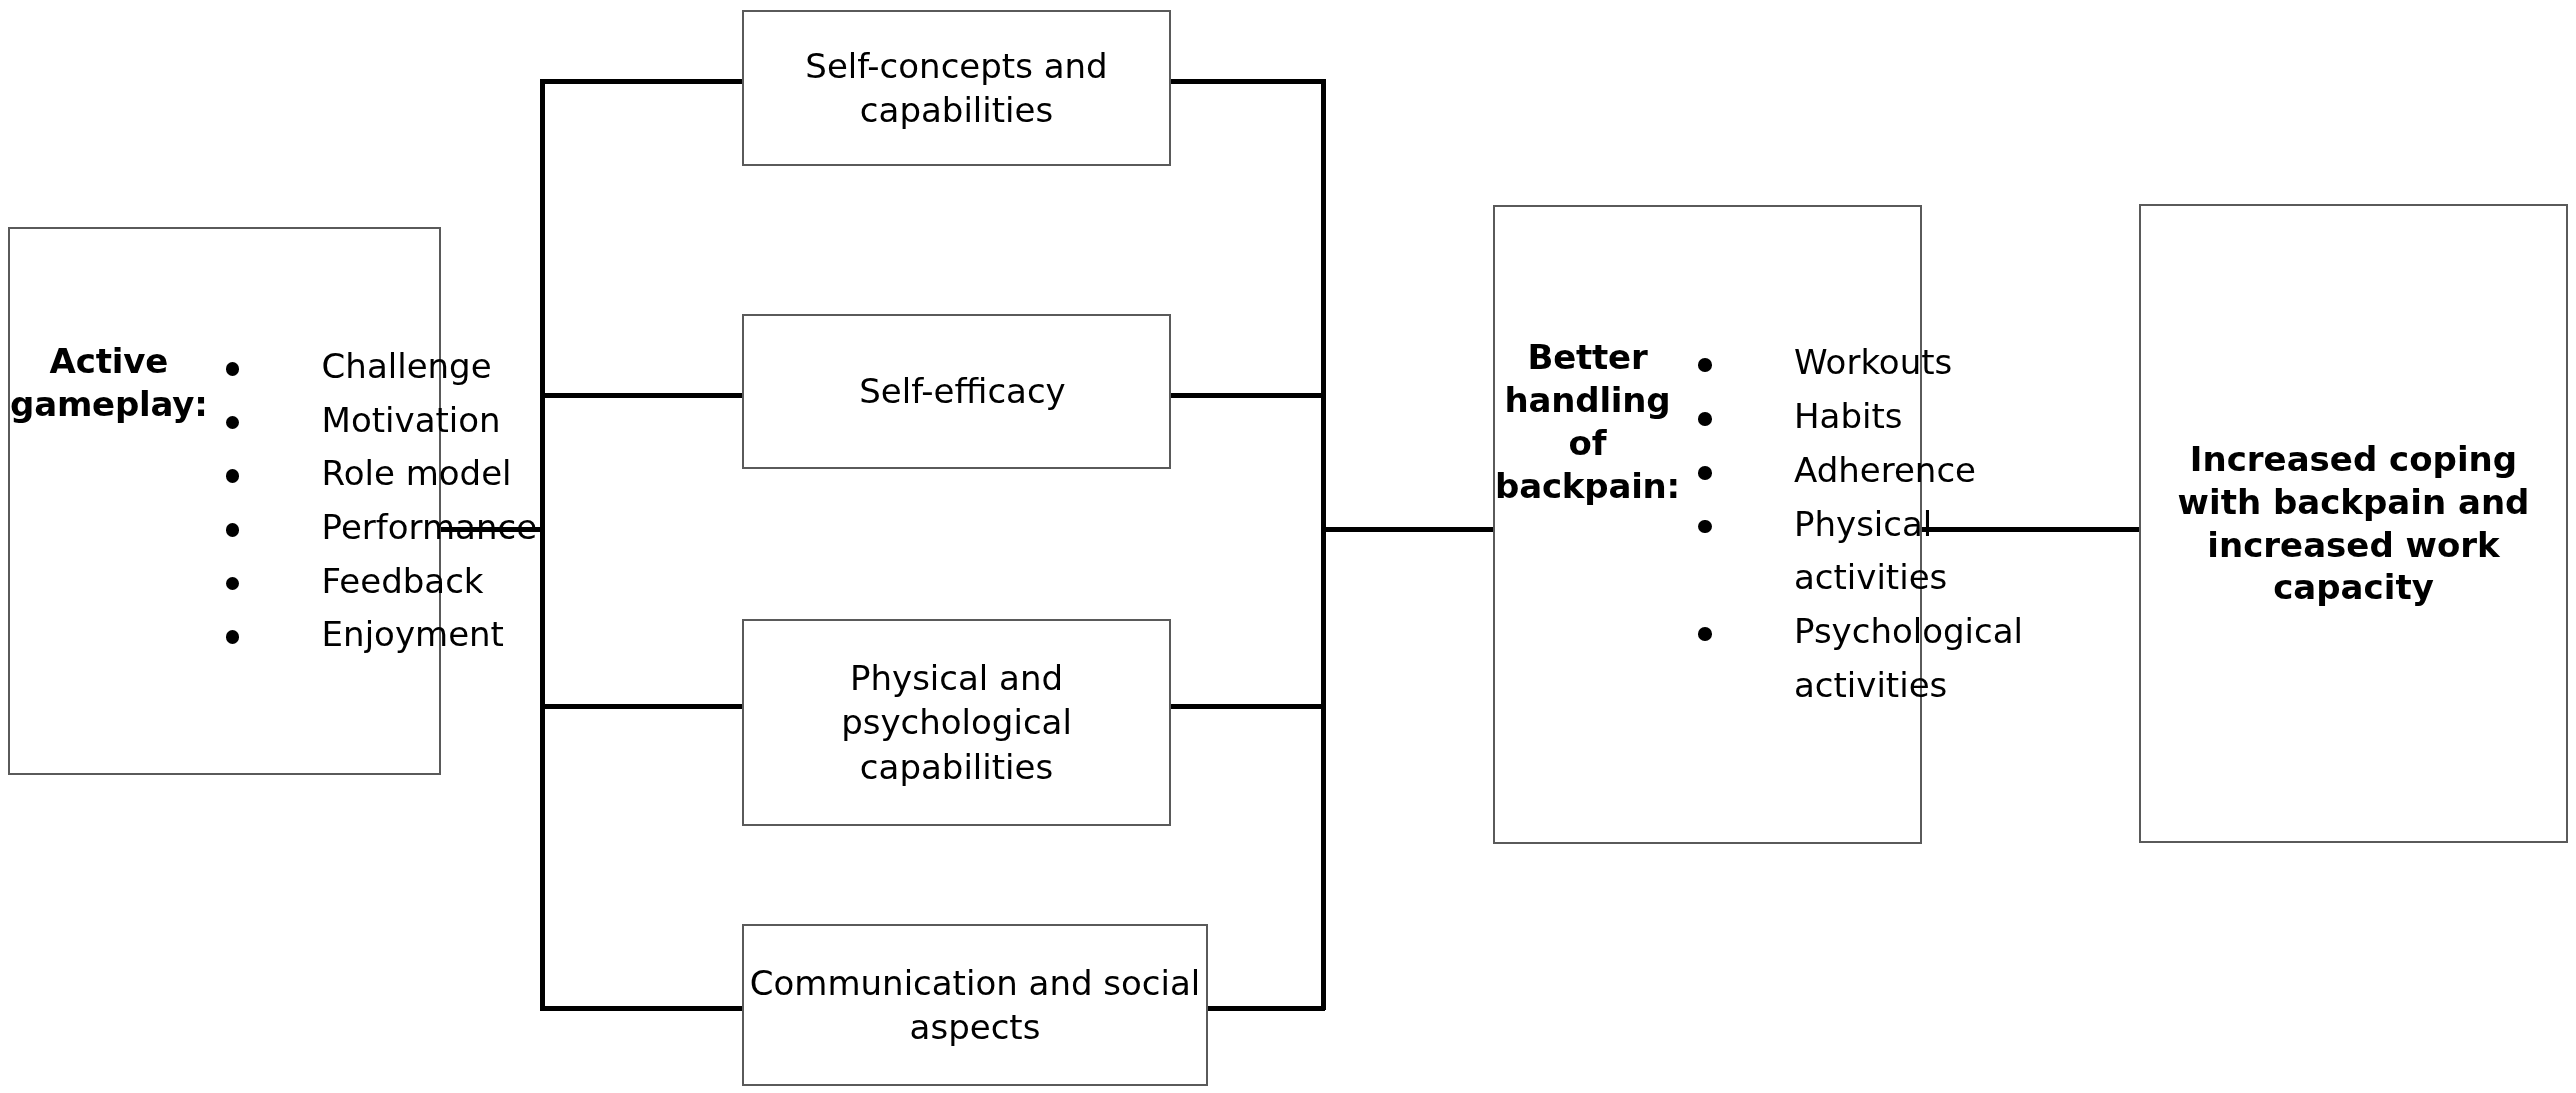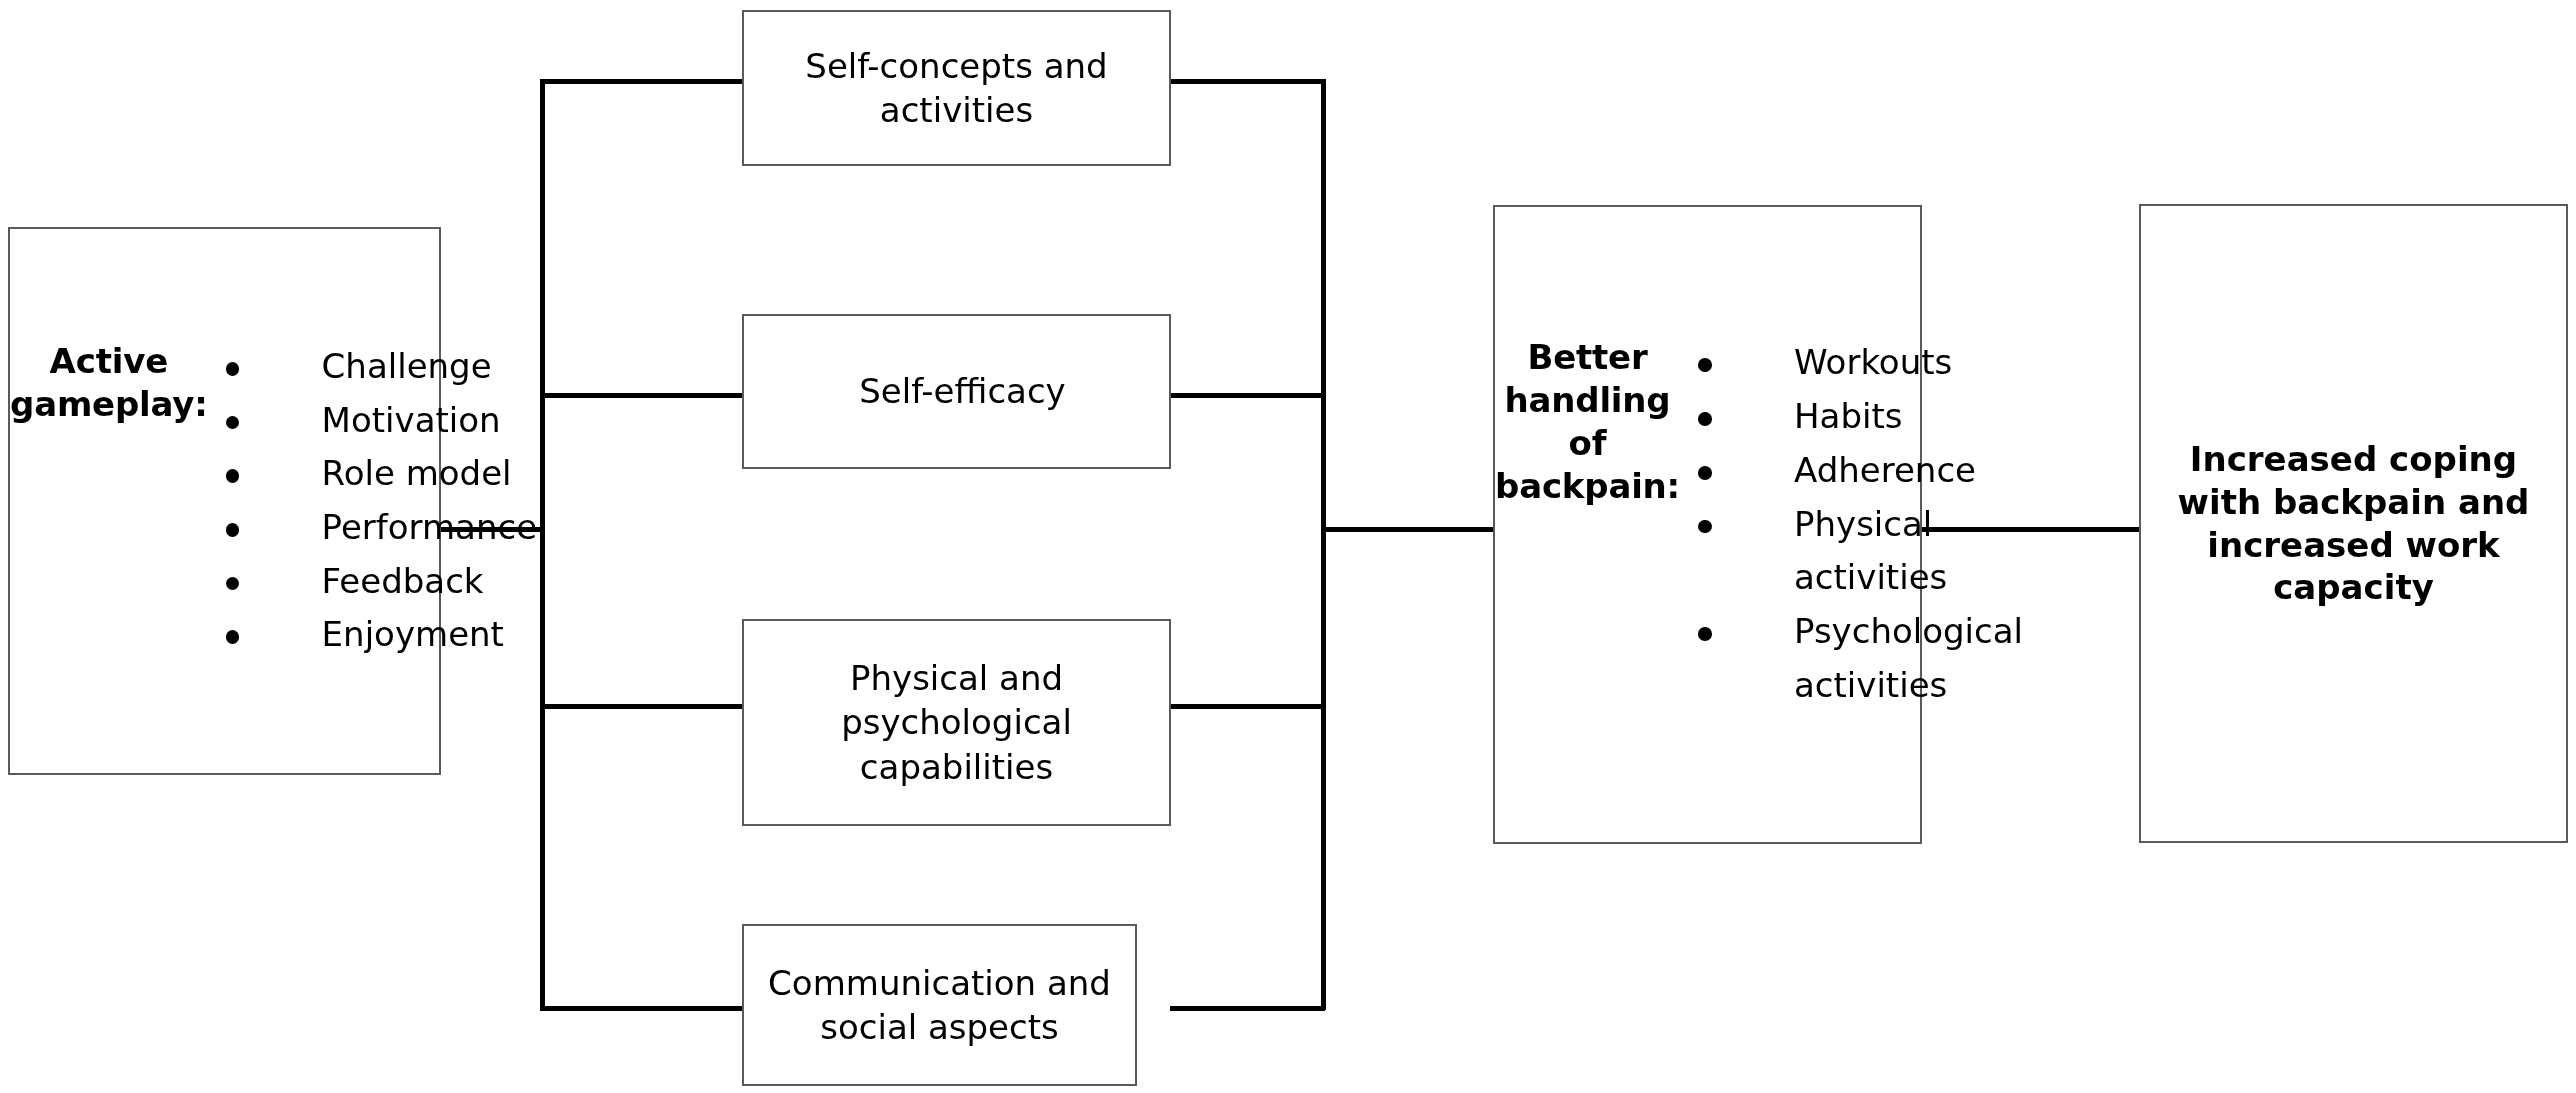--- a/index.html
+++ b/index.html
@@ -138,32 +138,32 @@
         <li>Motivation</li>
         <li>Role model</li>
         <li>Performance</li>
         <li>Feedback</li>
         <li>Enjoyment</li>
       </ul>
     </div>
   </div>
 
   <div class="node centered-text" style="left:742px; top:9.7px; width:429px; height:156px;">
-    <div class="node-plain">Self-concepts and activities</div>
+    <div class="node-plain">Self-concepts and capabilities</div>
   </div>
 
   <div class="node centered-text" style="left:742px; top:314px; width:429px; height:155px;padding-left:12px;">
     <div class="node-plain">Self-efficacy</div>
   </div>
 
   <div class="node centered-text" style="left:742px; top:619px; width:429px; height:207px;">
     <div class="node-plain">Physical and psychological capabilities</div>
   </div>
 
-  <div class="node centered-text" style="left:742px; top:924px; width:395px; height:162px;">
+  <div class="node centered-text" style="left:742px; top:924px; width:466px; height:162px;">
     <div class="node-plain">Communication and social aspects</div>
   </div>
 
   <div class="node" style="left:1493px; top:205px; width:429px; height:639px;">
     <div class="list-block">
       <div class="node-title">Better handling of backpain:</div>
       <div class="title-gap-b"></div>
       <ul class="bullets">
         <li>Workouts</li>
         <li>Habits</li>

